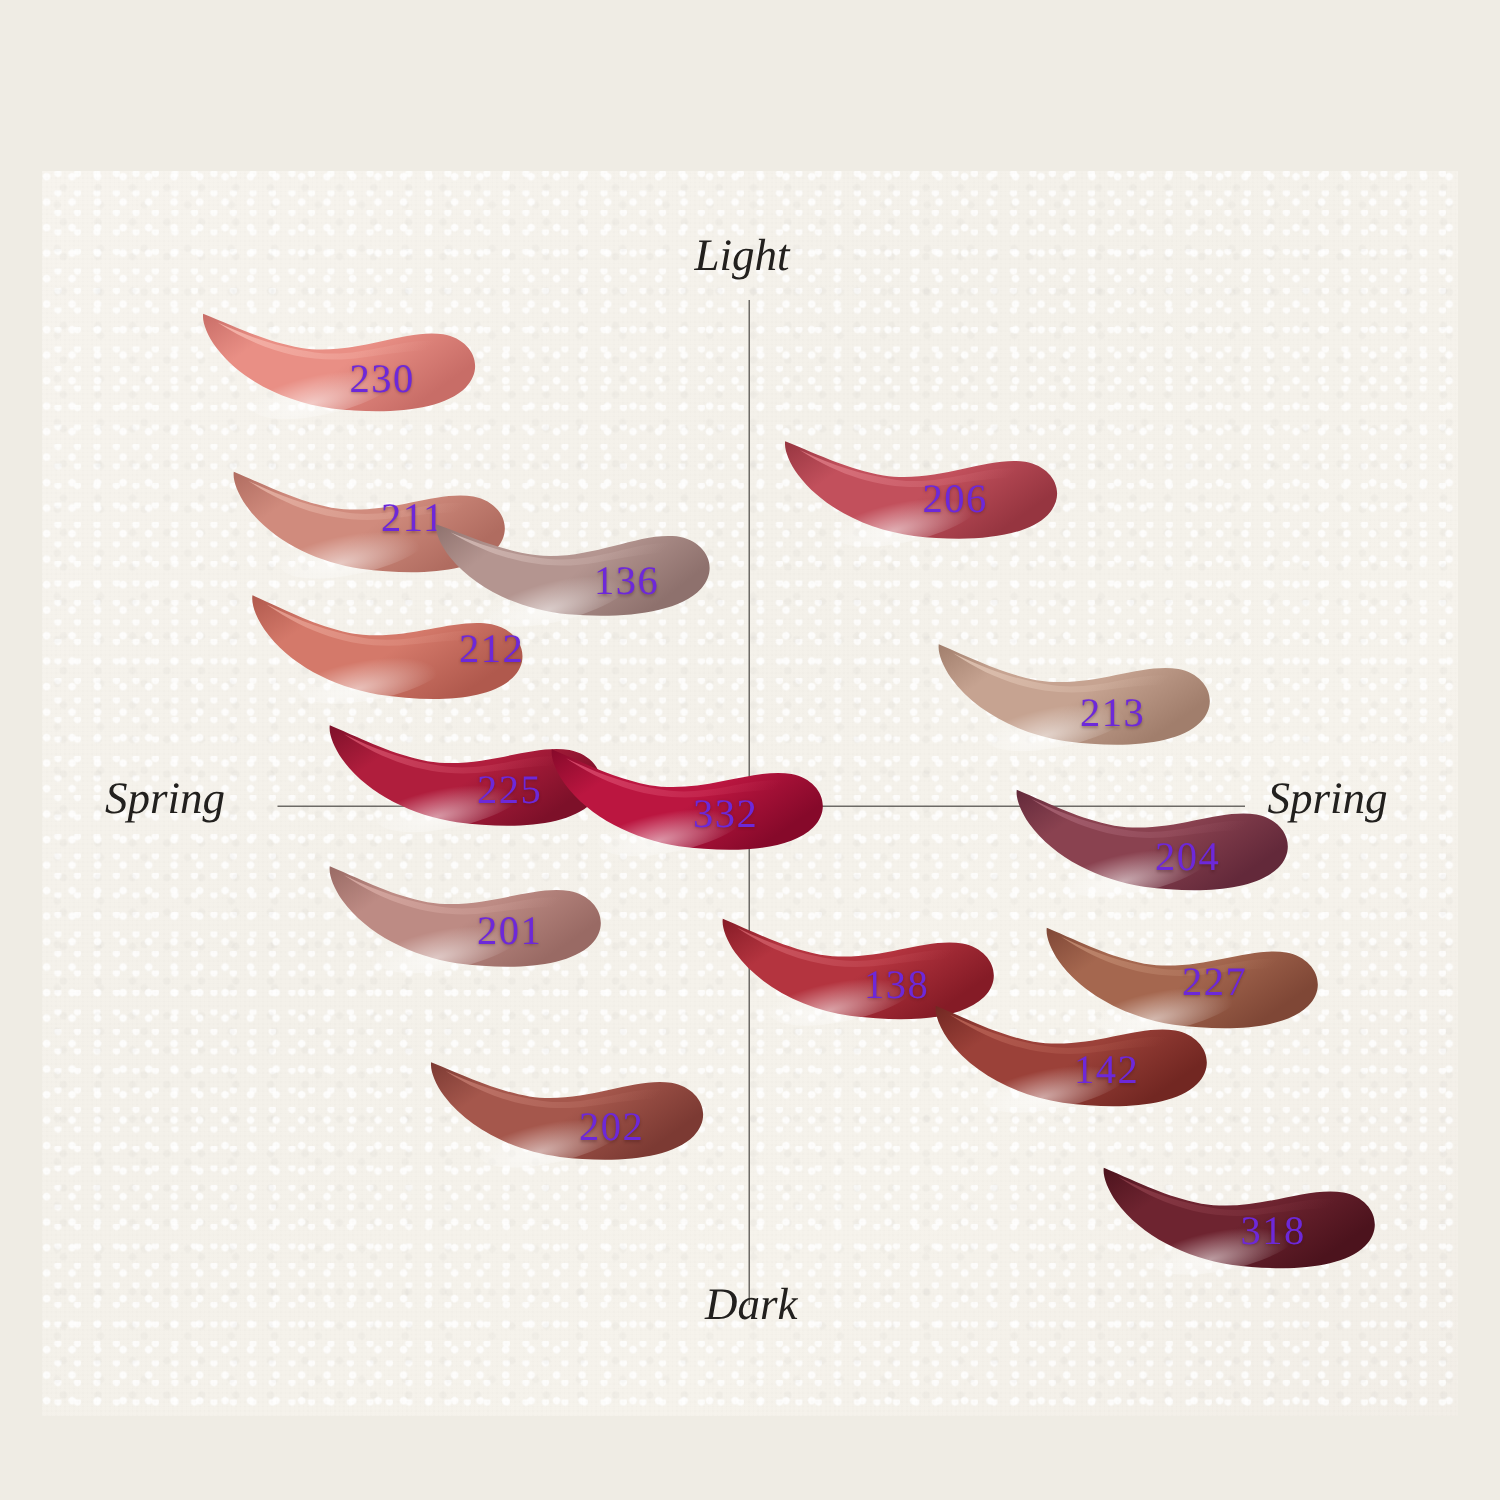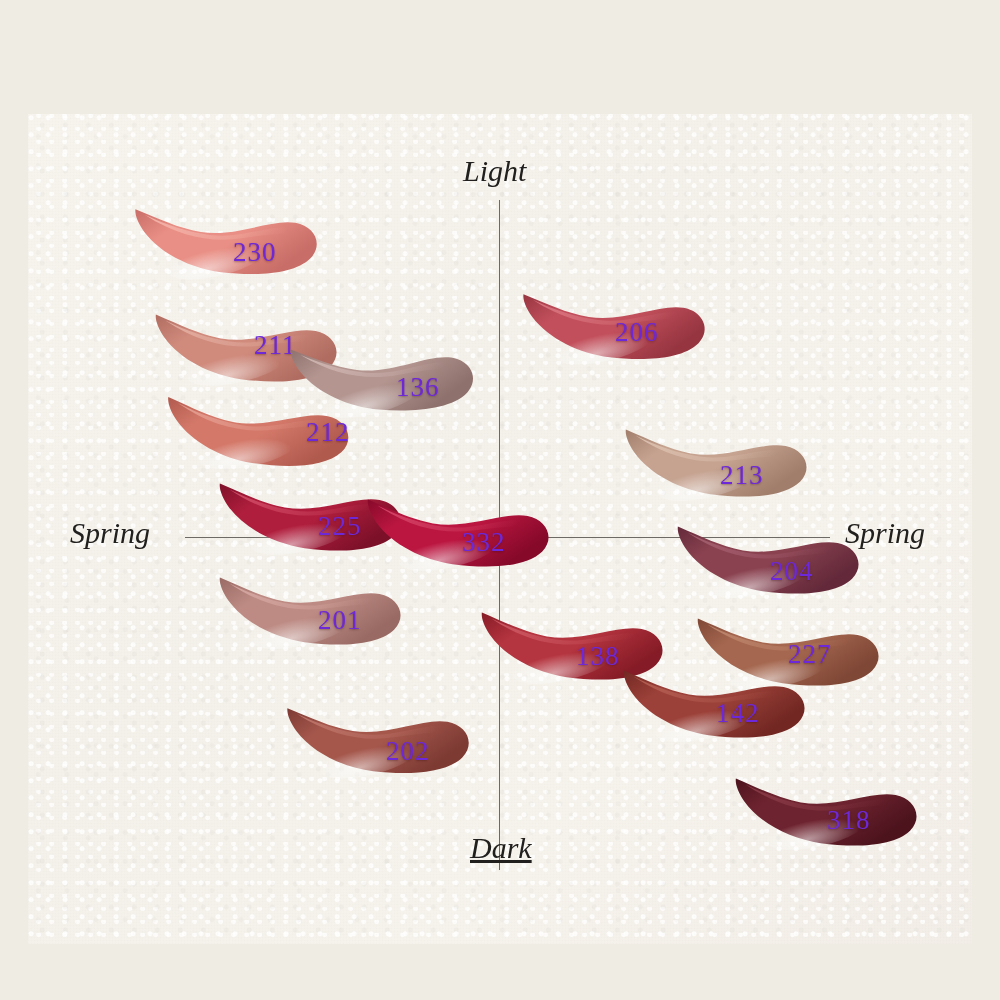--- a/index.html
+++ b/index.html
@@ -57,21 +57,21 @@
   }
   .axis-label{
     position:absolute;
     font-family:"Liberation Serif", serif;
     font-style:italic;
     font-size:30px;
     color:#22201e;
     white-space:nowrap;
   }
   .lbl-light{left:463px;top:154px;}
-  .lbl-dark{left:470px;top:831px;text-decoration:underline;}
+  .lbl-dark{left:470px;top:853px;}
   .lbl-spring{left:70px;top:516px;}
   .lbl-autumn{left:845px;top:516px;}
 
   
   .swatch{
     position:absolute;
     width:180px;height:104px;
   }
   .swatch svg{display:block;width:100%;height:100%;overflow:visible;}
   .shade-num{

